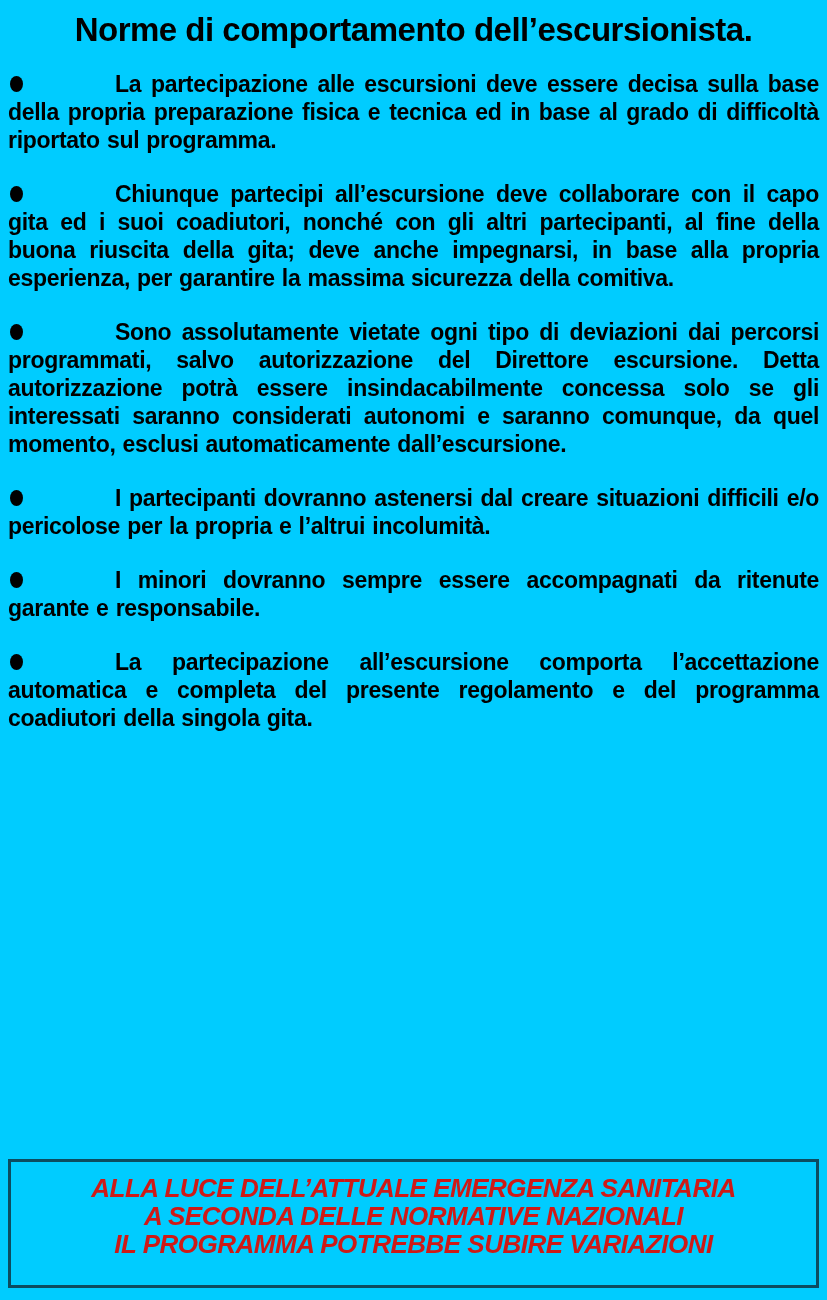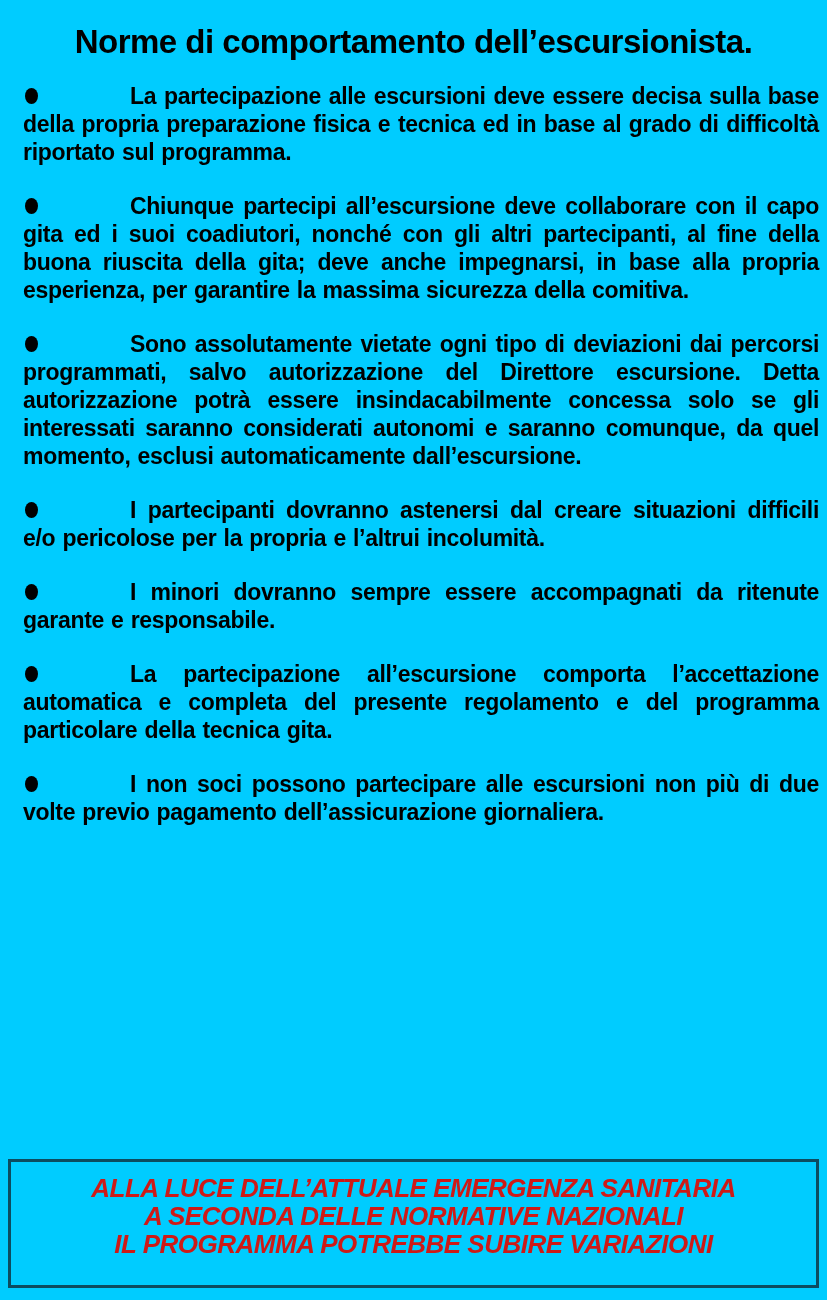--- a/index.html
+++ b/index.html
@@ -12,42 +12,42 @@
     height: 1300px;
     overflow: hidden;
     font-family: "Liberation Sans", sans-serif;
     font-weight: bold;
     color: #000000;
   }
   .page {
     box-sizing: border-box;
     width: 827px;
     height: 1300px;
-    padding: 20px 8px 12px 8px;
+    padding: 8px 8px 12px 8px;
     display: flex;
     flex-direction: column;
     background: #00CCFF;
   }
   .title {
     font-size: 33px;
     line-height: 40px;
     text-align: center;
     margin: 2px 0 20px 0;
     letter-spacing: -0.5px;
   }
   .bullets {
     flex: 0 0 auto;
   }
   .para {
     position: relative;
     font-size: 23px;
     line-height: 28px;
     text-align: justify;
     text-indent: 107px;
-    margin: 0 0 26px 15px;
+    margin: 0 0 26px 0;
     letter-spacing: -0.3px;
     word-spacing: 1px;
   }
   .para:last-child {
     margin-bottom: 0;
   }
   .dot {
     position: absolute;
     left: 2px;
     top: 6px;
@@ -102,27 +102,23 @@
     </div>
 
 
     <div class="para">
       <span class="dot"></span>
       <span>I minori dovranno sempre essere accompagnati da ritenute garante e responsabile.</span>
     </div>
 
     <div class="para">
       <span class="dot"></span>
-      <span>La partecipazione all’escursione comporta l’accettazione automatica e completa del presente regolamento e del programma particolare della tecnica gita.</span>
+      <span>La partecipazione all’escursione comporta l’accettazione automatica e completa del presente regolamento e del programma coadiutori della singola gita.</span>
     </div>
 
-    <div class="para">
-      <span class="dot"></span>
-      <span>I non soci possono partecipare alle escursioni non più di due volte previo pagamento dell’assicurazione giornaliera.</span>
-    </div>
 
   </div>
 
   <div class="notice">
     <div class="notice-line">ALLA LUCE DELL’ATTUALE EMERGENZA SANITARIA</div>
     <div class="notice-line">A SECONDA DELLE NORMATIVE NAZIONALI</div>
     <div class="notice-line">IL PROGRAMMA POTREBBE SUBIRE VARIAZIONI</div>
   </div>
 
 </div>

